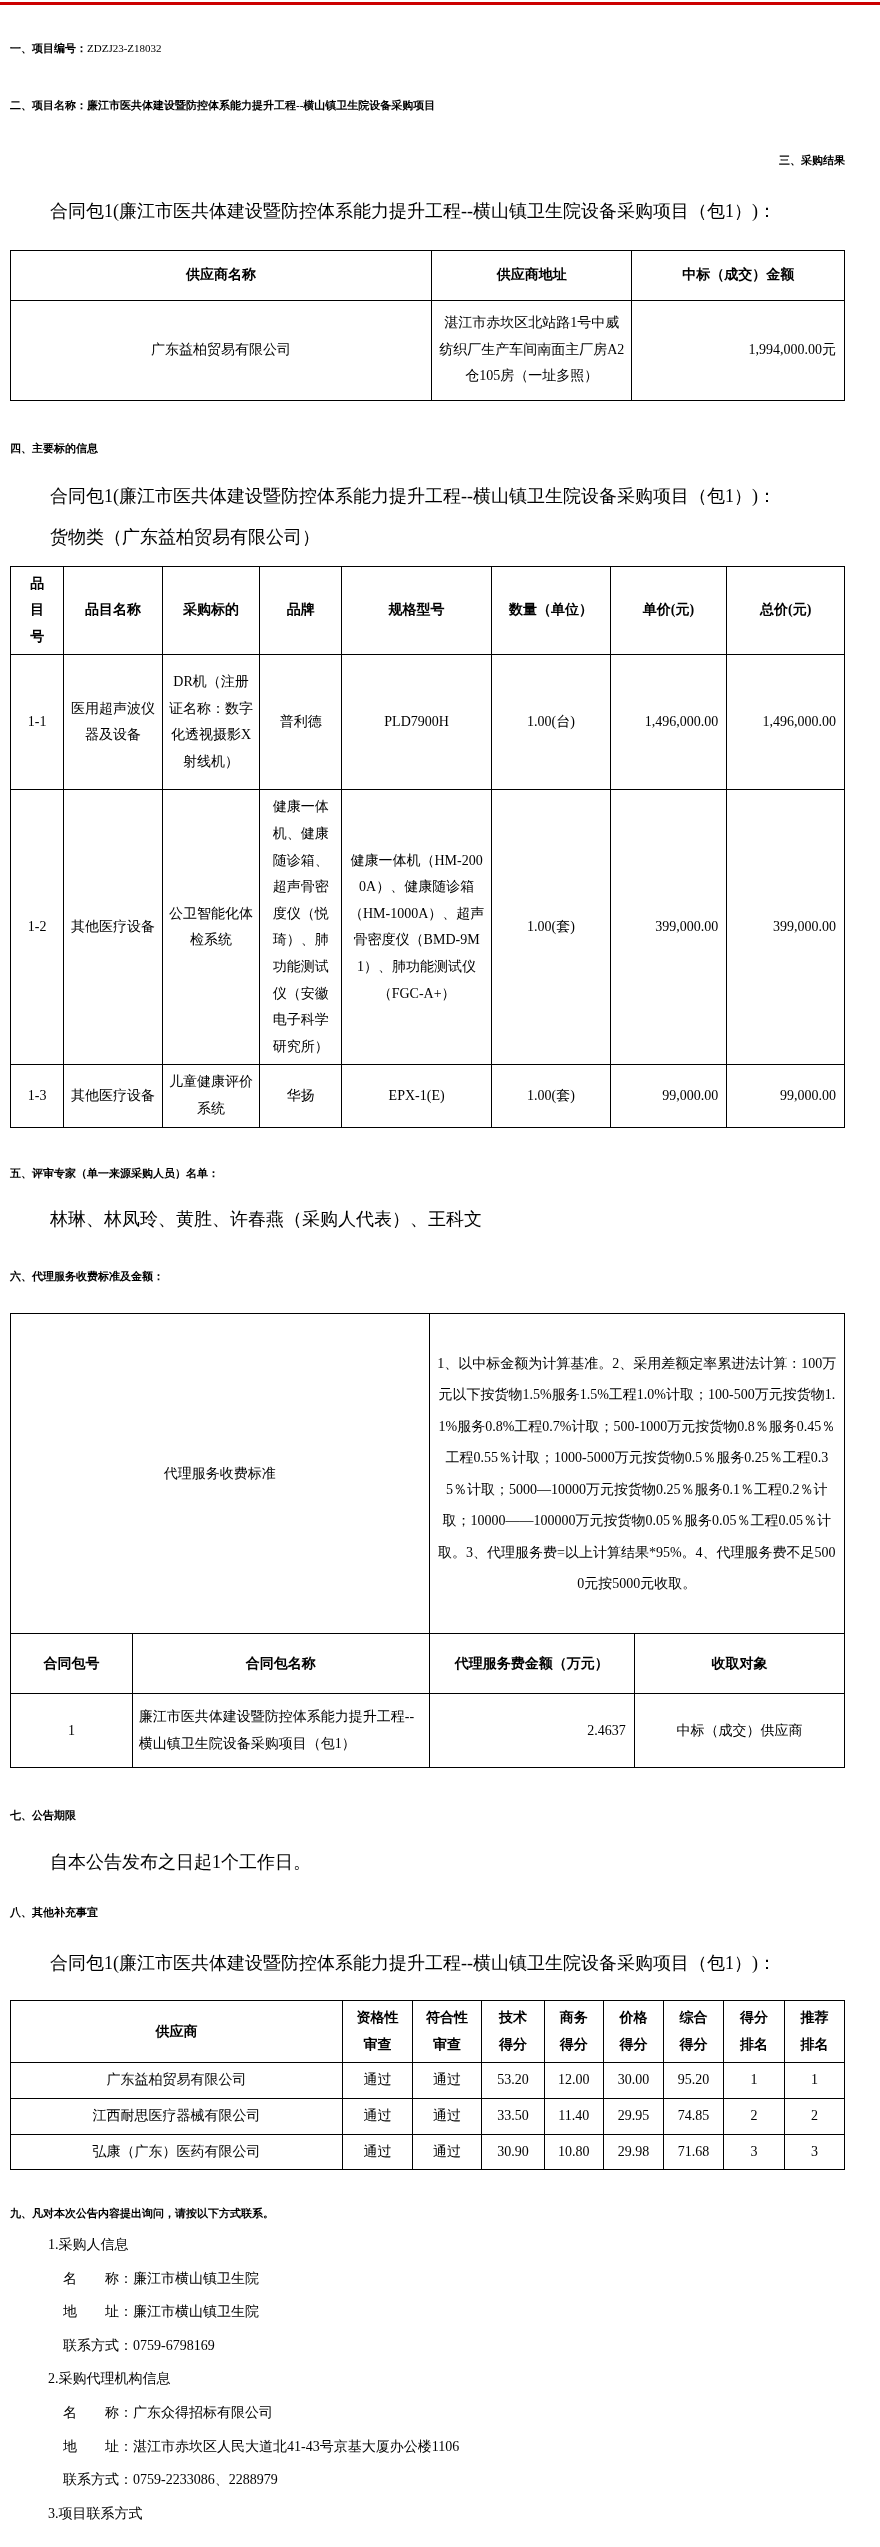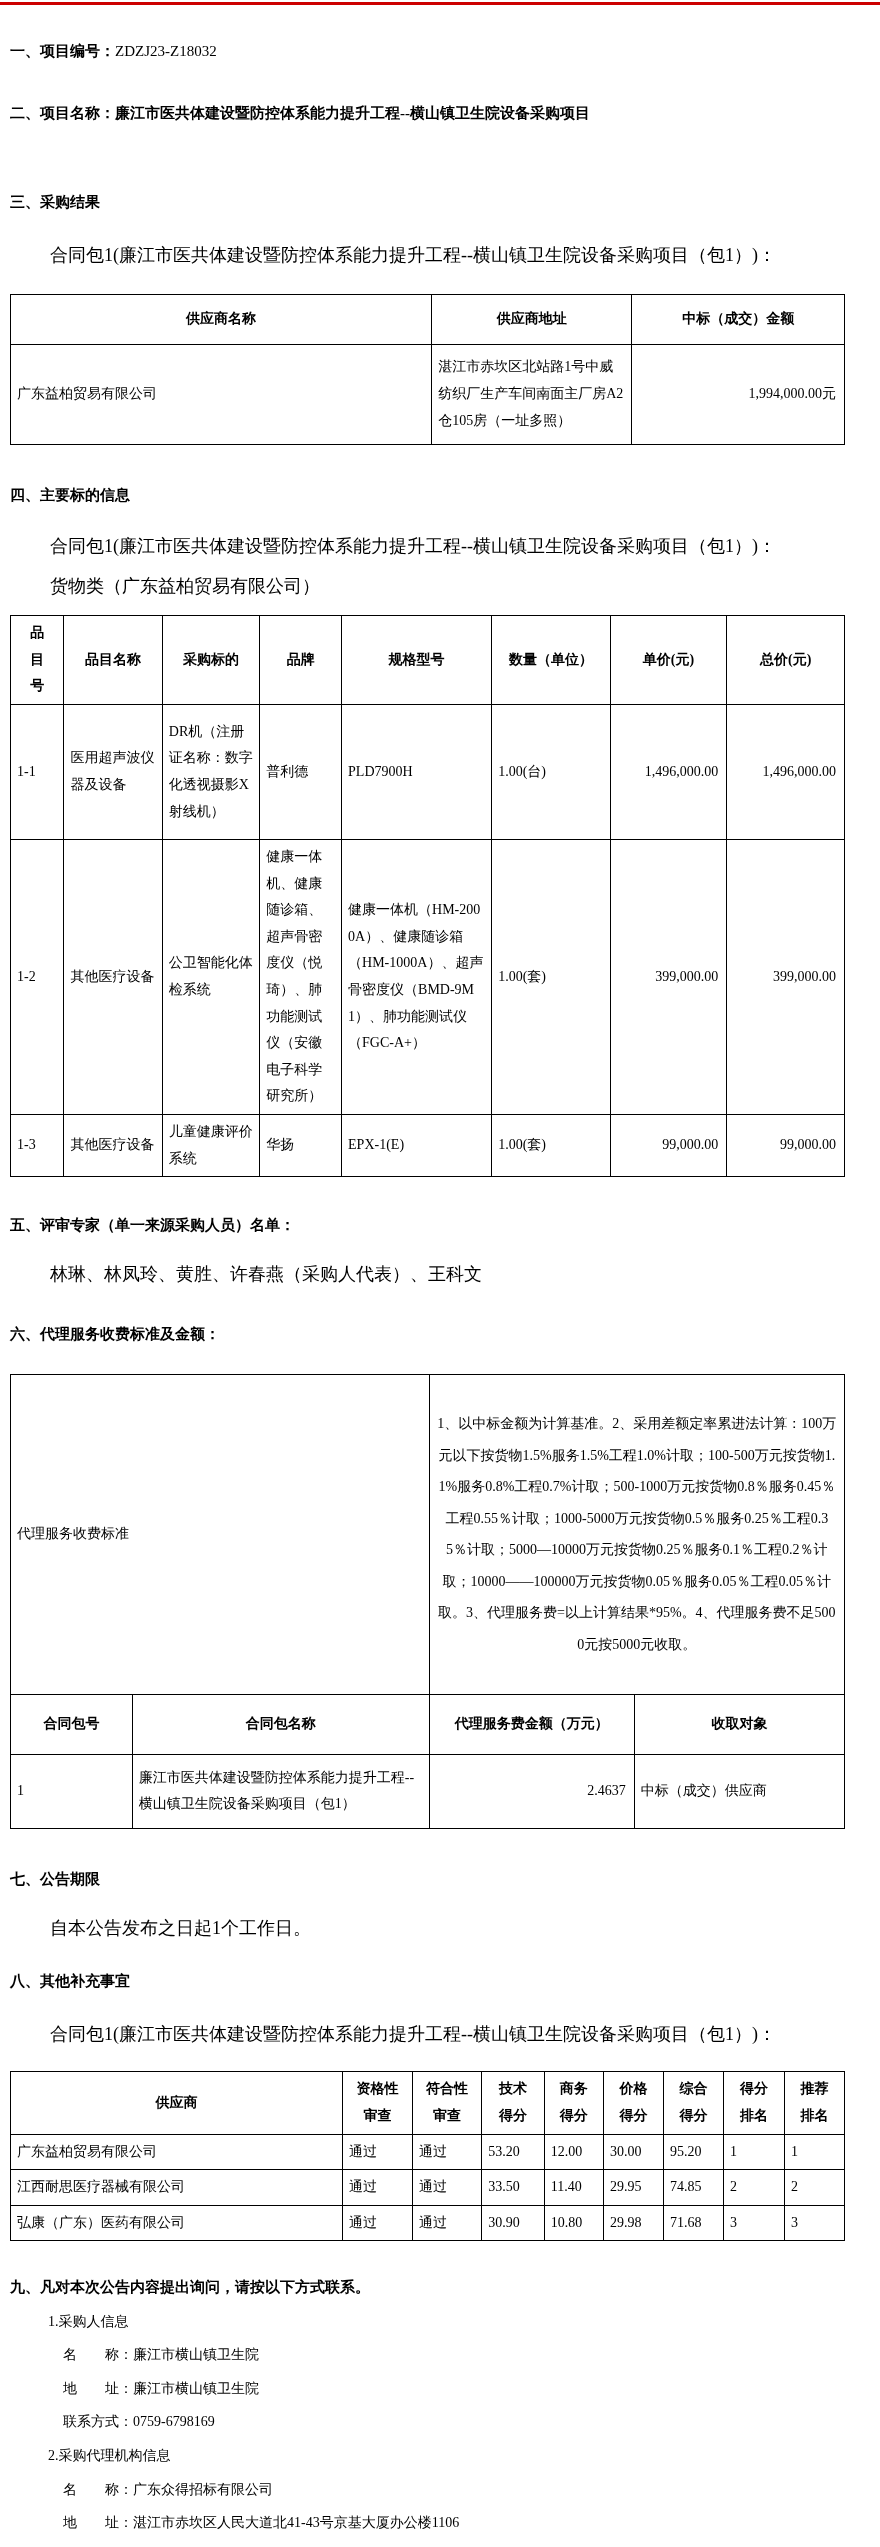--- a/index.html
+++ b/index.html
@@ -2,37 +2,37 @@
 <html lang="zh"><head>
 <meta charset="utf-8">
 <style>
   * { box-sizing: border-box; }
   html, body { margin: 0; padding: 0; background: #fff; }
   body { font-family: "Liberation Serif", "DejaVu Serif", serif; color: #000; }
   .page { width: 880px; min-height: 2547px; margin: 0 auto; background: #fff; position: relative; }
   .red-line { height: 3px; background: #cc0000; margin-top: 2px; }
   .content { padding: 0 35px 30px 10px; }
 
-  .sec-heading { font-weight: bold; font-size: 15px; line-height: 1.35; }
+  .sec-heading { font-weight: bold; font-size: 11px; line-height: 1.35; }
   .sec-value-normal { font-weight: normal; }
-  .mt36 { margin-top: 36px; } .mt42 { margin-top: 42px; } .mt44 { margin-top: 68px; }
+  .mt36 { margin-top: 36px; } .mt42 { margin-top: 42px; } .mt44 { margin-top: 40px; text-align: right; }
   .mt40 { margin-top: 40px; } .mt38 { margin-top: 38px; } .mt30 { margin-top: 30px; }
   .mt28 { margin-top: 28px; } .mt26 { margin-top: 26px; } .mt24 { margin-top: 24px; }
   .mt16 { margin-top: 16px; } .mt14 { margin-top: 14px; }
 
   .indent { margin-left: 40px; }
   .para { font-size: 18px; line-height: 1.45; }
 
   table.doc { width: 100%; border-collapse: collapse; table-layout: fixed; }
   table.doc th, table.doc td {
     border: 1px solid #000; font-size: 14px; padding: 4px 6px;
     word-break: break-all; vertical-align: middle; line-height: 1.9;
   }
   table.doc th { font-weight: bold; text-align: center; }
-  .ctr { text-align: left; }
+  .ctr { text-align: center; }
   .num { text-align: right; padding-right: 8px !important; }
   .left { text-align: left; }
 
   tr.h50 { height: 50px; } tr.h100 { height: 100px; }
   tr.h85 { height: 85px; } tr.h135 { height: 135px; } tr.h245 { height: 245px; } tr.h56 { height: 56px; }
   tr.h320 { height: 320px; } tr.h60 { height: 60px; } tr.h74 { height: 74px; }
   tr.h58 { height: 58px; } tr.h35 { height: 35px; }
 
   .narrow1 { width: 1.2em; margin: 0 auto; }   
   .w3 { width: 3em; margin: 0 auto; }

